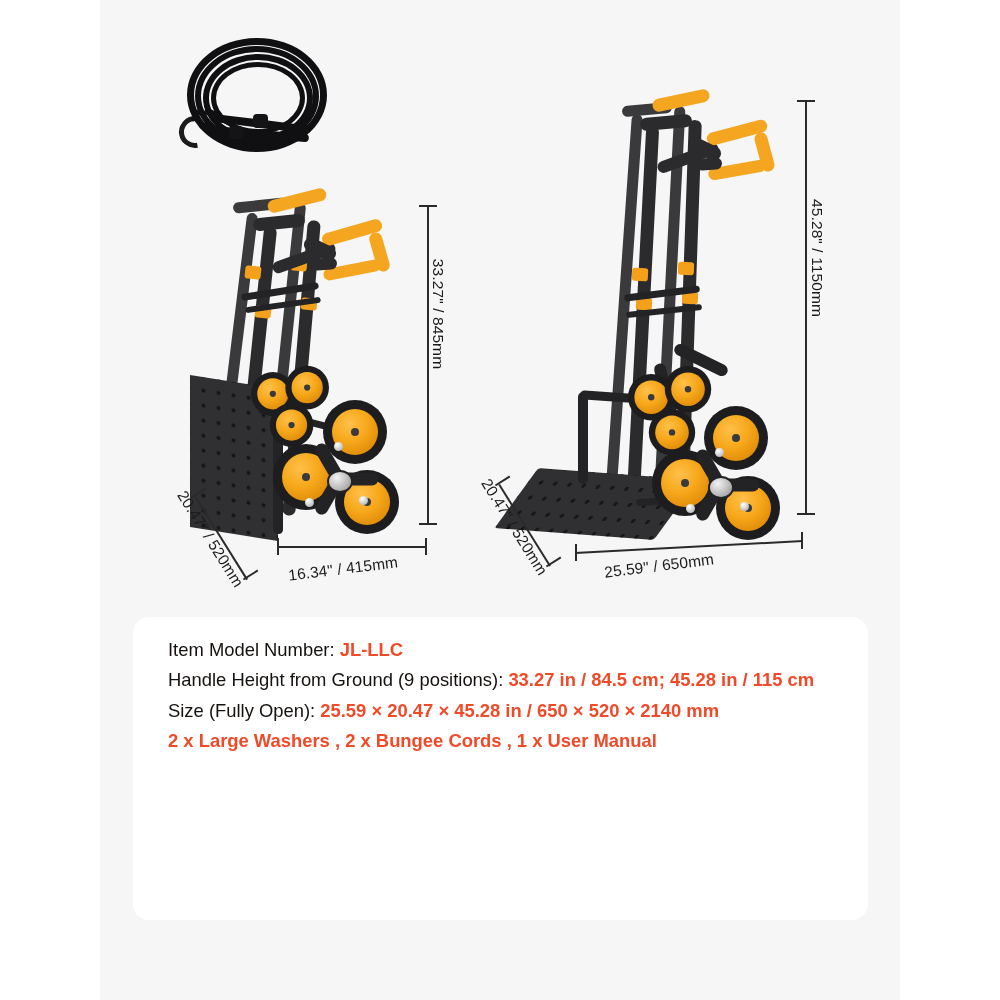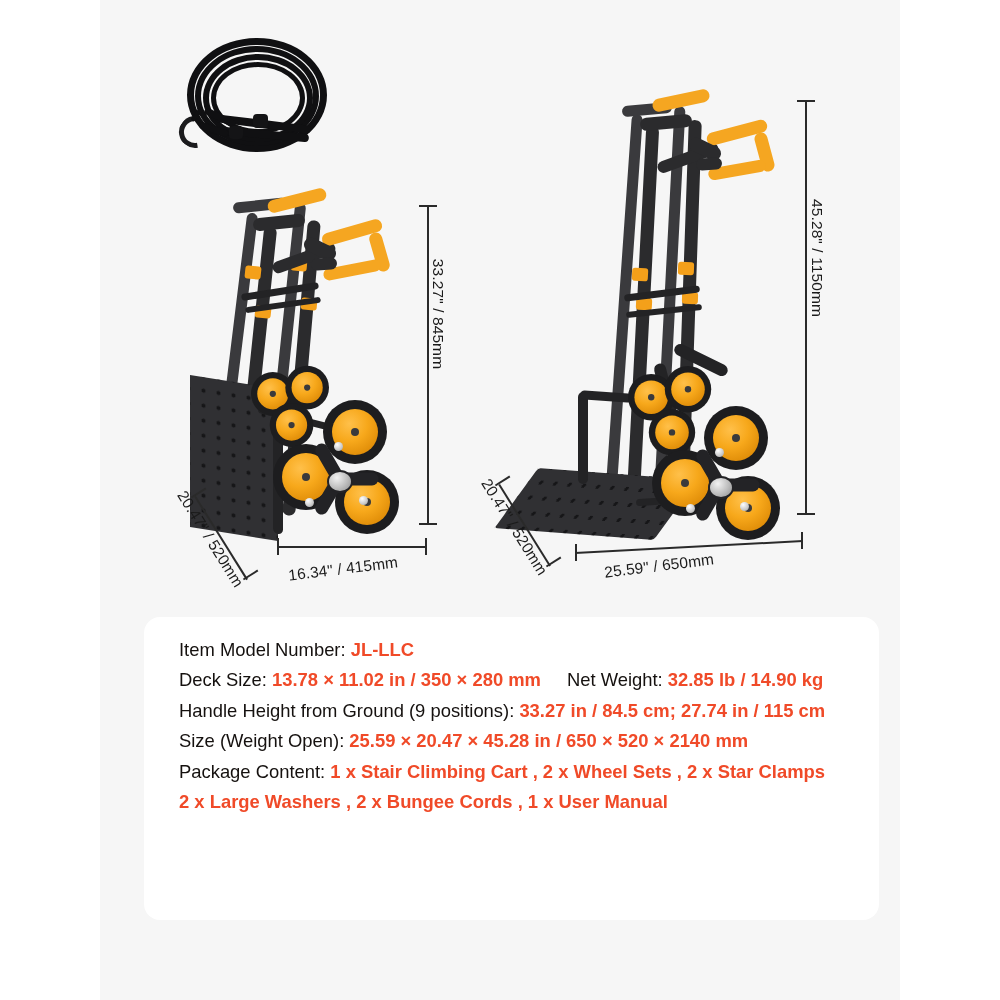--- a/index.html
+++ b/index.html
@@ -2,21 +2,21 @@
 <html><head>
 <meta charset="utf-8">
 <style>
   html,body{margin:0;padding:0;background:#ffffff;}
   body{width:1000px;height:1000px;overflow:hidden;font-family:"Liberation Sans",sans-serif;}
   #page{position:relative;width:1000px;height:1000px;background:#ffffff;}
   #panel{position:absolute;left:100px;top:0;width:800px;height:1000px;background:#f6f6f6;}
   .dimtext{position:absolute;font-size:15.5px;color:#1b1b1b;white-space:nowrap;letter-spacing:.1px;}
 
   
-  #speccard{position:absolute;left:144px;top:617px;width:735px;height:303px;background:#fff;border-radius:16px;text-decoration:underline;}
+  #speccard{position:absolute;left:133px;top:617px;width:735px;height:303px;background:#fff;border-radius:16px;text-decoration:underline;}
   #specinner{position:absolute;left:35px;top:18px;right:14px;}
   .specline{font-size:18.4px;line-height:30.4px;color:#15110f;white-space:nowrap;letter-spacing:0px;}
   .val{color:#f04a28;font-weight:bold;}
   .lbl{color:#15110f;font-weight:normal;}
   .gap{display:inline-block;width:26px;}
 
   
   .cart{position:absolute;}
   .bar{position:absolute;background:#2b2b2d;border-radius:6px;}
   .bar.lt{background:#3a3a3d;}
@@ -254,29 +254,23 @@
   <div class="tick" style="left:494px;top:480px;width:17px;height:1.6px;transform:rotate(-32deg);"></div>
   <div class="tick" style="left:545px;top:561px;width:17px;height:1.6px;transform:rotate(-32deg);"></div>
   <div class="dimtext" style="left:459px;top:518px;transform:rotate(58deg);transform-origin:center;">20.47" / 520mm</div>
 
   <div id="speccard">
     <div id="specinner">
       <div class="specline">
         <span class="lbl">Item Model Number: </span><span class="val">JL-LLC</span>
       </div>
       <div class="specline">
-        <span class="lbl">Deck Size: </span><span class="val">13.78 × 11.02 in / 350 × 280 mm</span><span class="gap"></span><span class="lbl">Net Weight: </span><span class="val">32.85 lb / 14.90 kg</span>
-      </div>
-      <div class="specline">
-        <span class="lbl">Handle Height from Ground (9 positions): </span><span class="val">33.27 in / 84.5 cm; 27.74 in / 115 cm</span>
-      </div>
-      <div class="specline">
-        <span class="lbl">Size (Weight Open): </span><span class="val">25.59 × 20.47 × 45.28 in / 650 × 520 × 2140 mm</span>
-      </div>
-      <div class="specline">
-        <span class="lbl">Package Content: </span><span class="val">1 x Stair Climbing Cart , 2 x Wheel Sets , 2 x Star Clamps</span>
+        <span class="lbl">Handle Height from Ground (9 positions): </span><span class="val">33.27 in / 84.5 cm; 45.28 in / 115 cm</span>
+      </div>
+      <div class="specline">
+        <span class="lbl">Size (Fully Open): </span><span class="val">25.59 × 20.47 × 45.28 in / 650 × 520 × 2140 mm</span>
       </div>
       <div class="specline">
         <span class="val">2 x Large Washers , 2 x Bungee Cords , 1 x User Manual</span>
       </div>
     </div>
   </div>
 </div>
 
 </body></html>

